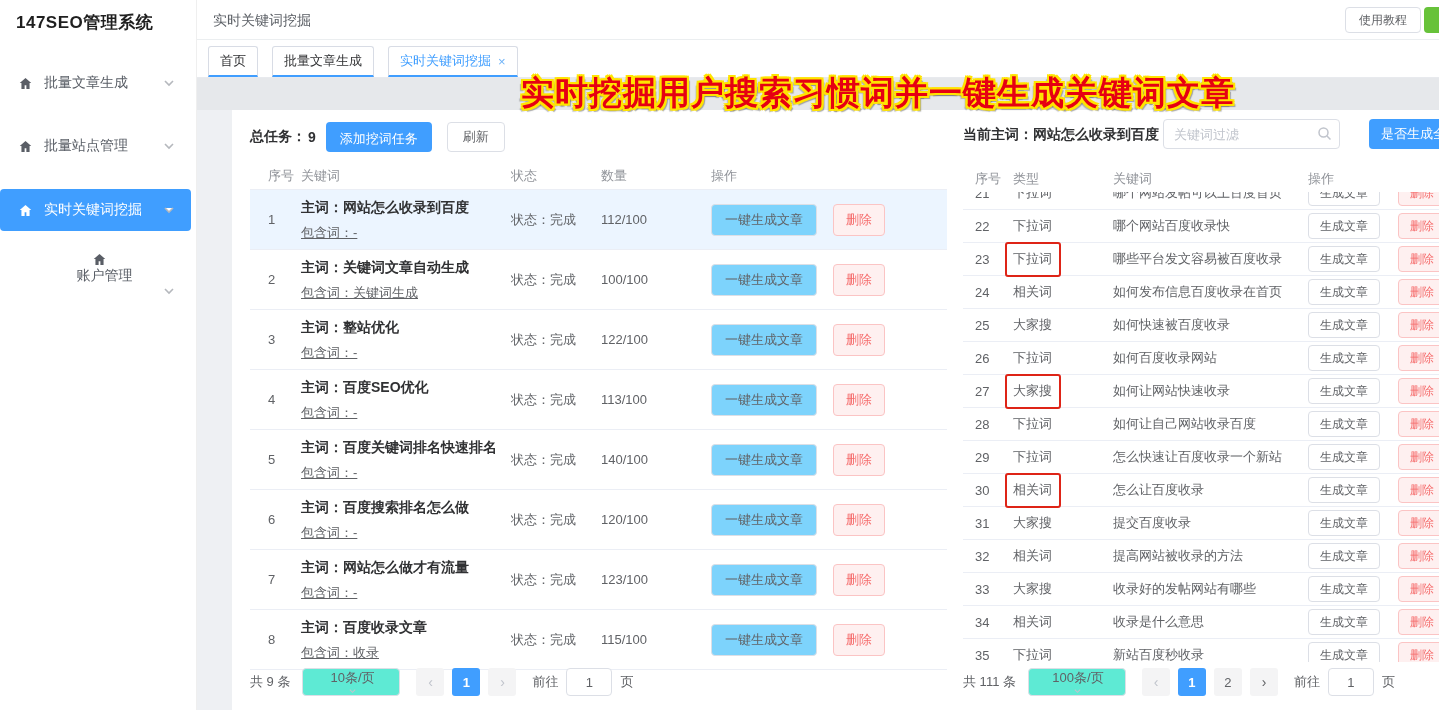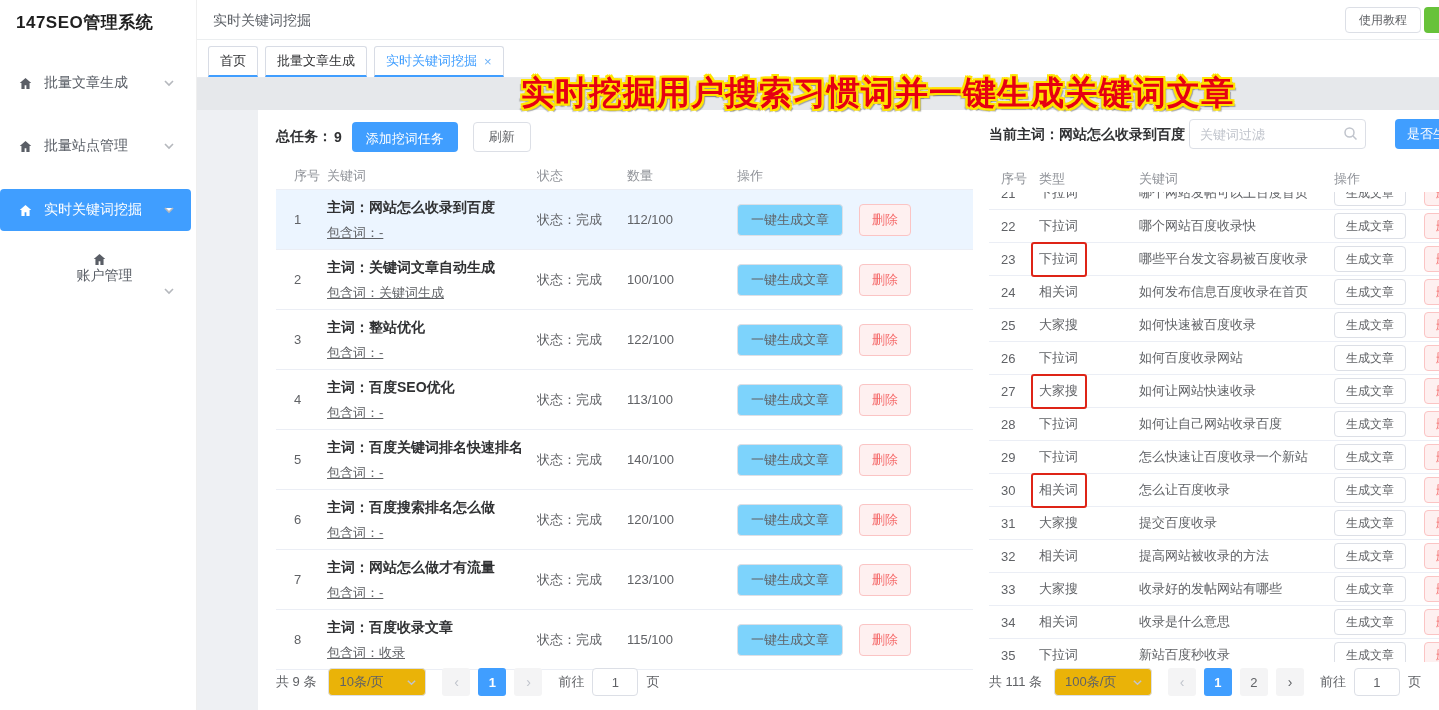--- a/index.html
+++ b/index.html
@@ -39,21 +39,21 @@
   .tab .tab-close { margin-left:7px; font-size:13px; color:#6fb3f8; line-height:1; }
 
   .banner { position:absolute; top:78px; left:0; right:0; height:32px; background:#e6e8eb; }
   .banner-text { position:absolute; top:-7px; left:35px; right:0; height:44px; text-align:center; padding-left:85px;
     font-size:33px; font-weight:bold; color:#e60012; white-space:nowrap; letter-spacing:1px; z-index:4;
     text-shadow:-2px -2px 0 #ffe400, 2px -2px 0 #ffe400, -2px 2px 0 #ffe400, 2px 2px 0 #ffe400,
       -2px 0 0 #ffe400, 2px 0 0 #ffe400, 0 -2px 0 #ffe400, 0 2px 0 #ffe400,
       3px 3px 1px rgba(70,70,70,.45), -3px 3px 1px rgba(70,70,70,.35); }
 
   .content { position:absolute; top:110px; left:0; right:0; bottom:0; background:#eef0f3; }
-  .card { position:absolute; left:35px; top:0; right:0; bottom:0; background:#fff;margin-left:26px; }
+  .card { position:absolute; left:35px; top:0; right:0; bottom:0; background:#fff; }
 
   
   .tasks { position:absolute; left:18px; top:0; width:697px; height:100%; }
   .tasks-toolbar { position:absolute; top:12px; left:0; display:flex; align-items:center; }
   .total-label { font-size:14px; font-weight:bold; color:#303133; }
   .total-value { font-size:14px; font-weight:bold; color:#303133; margin:0 10px 0 2px; }
   .btn-primary { height:30px; padding:8px 14px; background:#409eff; color:#fff; border:none; border-radius:4px;
     font-size:13px; cursor:pointer; }
   .btn-refresh { height:30px; padding:0 15px; margin-left:15px; background:#fff; color:#606266;
     border:1px solid #dcdfe6; border-radius:4px; font-size:13px; cursor:pointer; }
@@ -75,21 +75,21 @@
   .c-op { flex:1; display:flex; align-items:center; }
   .btn-plain { height:32px; padding:0 13px; background:#7dd3fc; border:1px solid #dcdfe6; border-radius:4px;
     font-size:13px; color:#606266; cursor:pointer; white-space:nowrap; }
   .btn-danger { height:32px; padding:0 12px; margin-left:16px; background:#fef0f0; border:1px solid #fbc4c4;
     border-radius:4px; font-size:13px; color:#f56c6c; cursor:pointer; white-space:nowrap; }
 
   
   .pager { position:absolute; top:558px; display:flex; align-items:center; font-size:13px; color:#606266; white-space:nowrap; }
   .pager.left { left:0; } .pager.right { left:0; }
   .psize { width:98px; height:28px; border:1px solid #dcdfe6; border-radius:4px; margin:0 12px;
-    display:flex; align-items:center; justify-content:space-between; padding:0 8px 0 10px; font-size:13px; color:#606266; cursor:pointer; background:#eab308; }
+    display:flex; align-items:center; justify-content:space-between; padding:0 8px 0 10px; font-size:13px; color:#606266; cursor:pointer; background:#5eead4;flex-direction:column; }
   .psize svg { width:11px; height:11px; fill:none; stroke:#c0c4cc; stroke-width:1.6; }
   .pbtn { min-width:28px; height:28px; padding:0 4px; background:#f4f4f5; border-radius:3px; margin:0 4px;
     display:flex; align-items:center; justify-content:center; font-size:13px; color:#606266; cursor:pointer; }
   .pbtn.arrow { color:#c0c4cc; font-size:14px; }
   .pbtn.arrow.dark { color:#606266; }
   .pbtn.active { background:#409eff; color:#fff; font-weight:bold; }
   .goto-label { margin:0 6px 0 12px; }
   .goto-input { width:46px; height:28px; border:1px solid #dcdfe6; border-radius:4px; text-align:center;
     font-size:13px; color:#606266; margin:0 8px 0 2px; }
 
@@ -188,21 +188,21 @@
 
 <div class="main">
 
   <div class="topbar">
     <span class="page-title">实时关键词挖掘</span>
     <button class="tutorial-btn">使用教程</button>
     <button class="green-btn"></button>
   </div>
 
   <div class="tabbar">
-      <div id="tabs" style="display:flex;">
+      <div id="tabs" style="display:flex;gap:7px;">
         <div class="tab">
           <span>首页</span>
         </div>
         <div class="tab">
           <span>批量文章生成</span>
         </div>
         <div class="tab active">
           <span>实时关键词挖掘</span>
           <span class="tab-close">×</span>
         </div>

